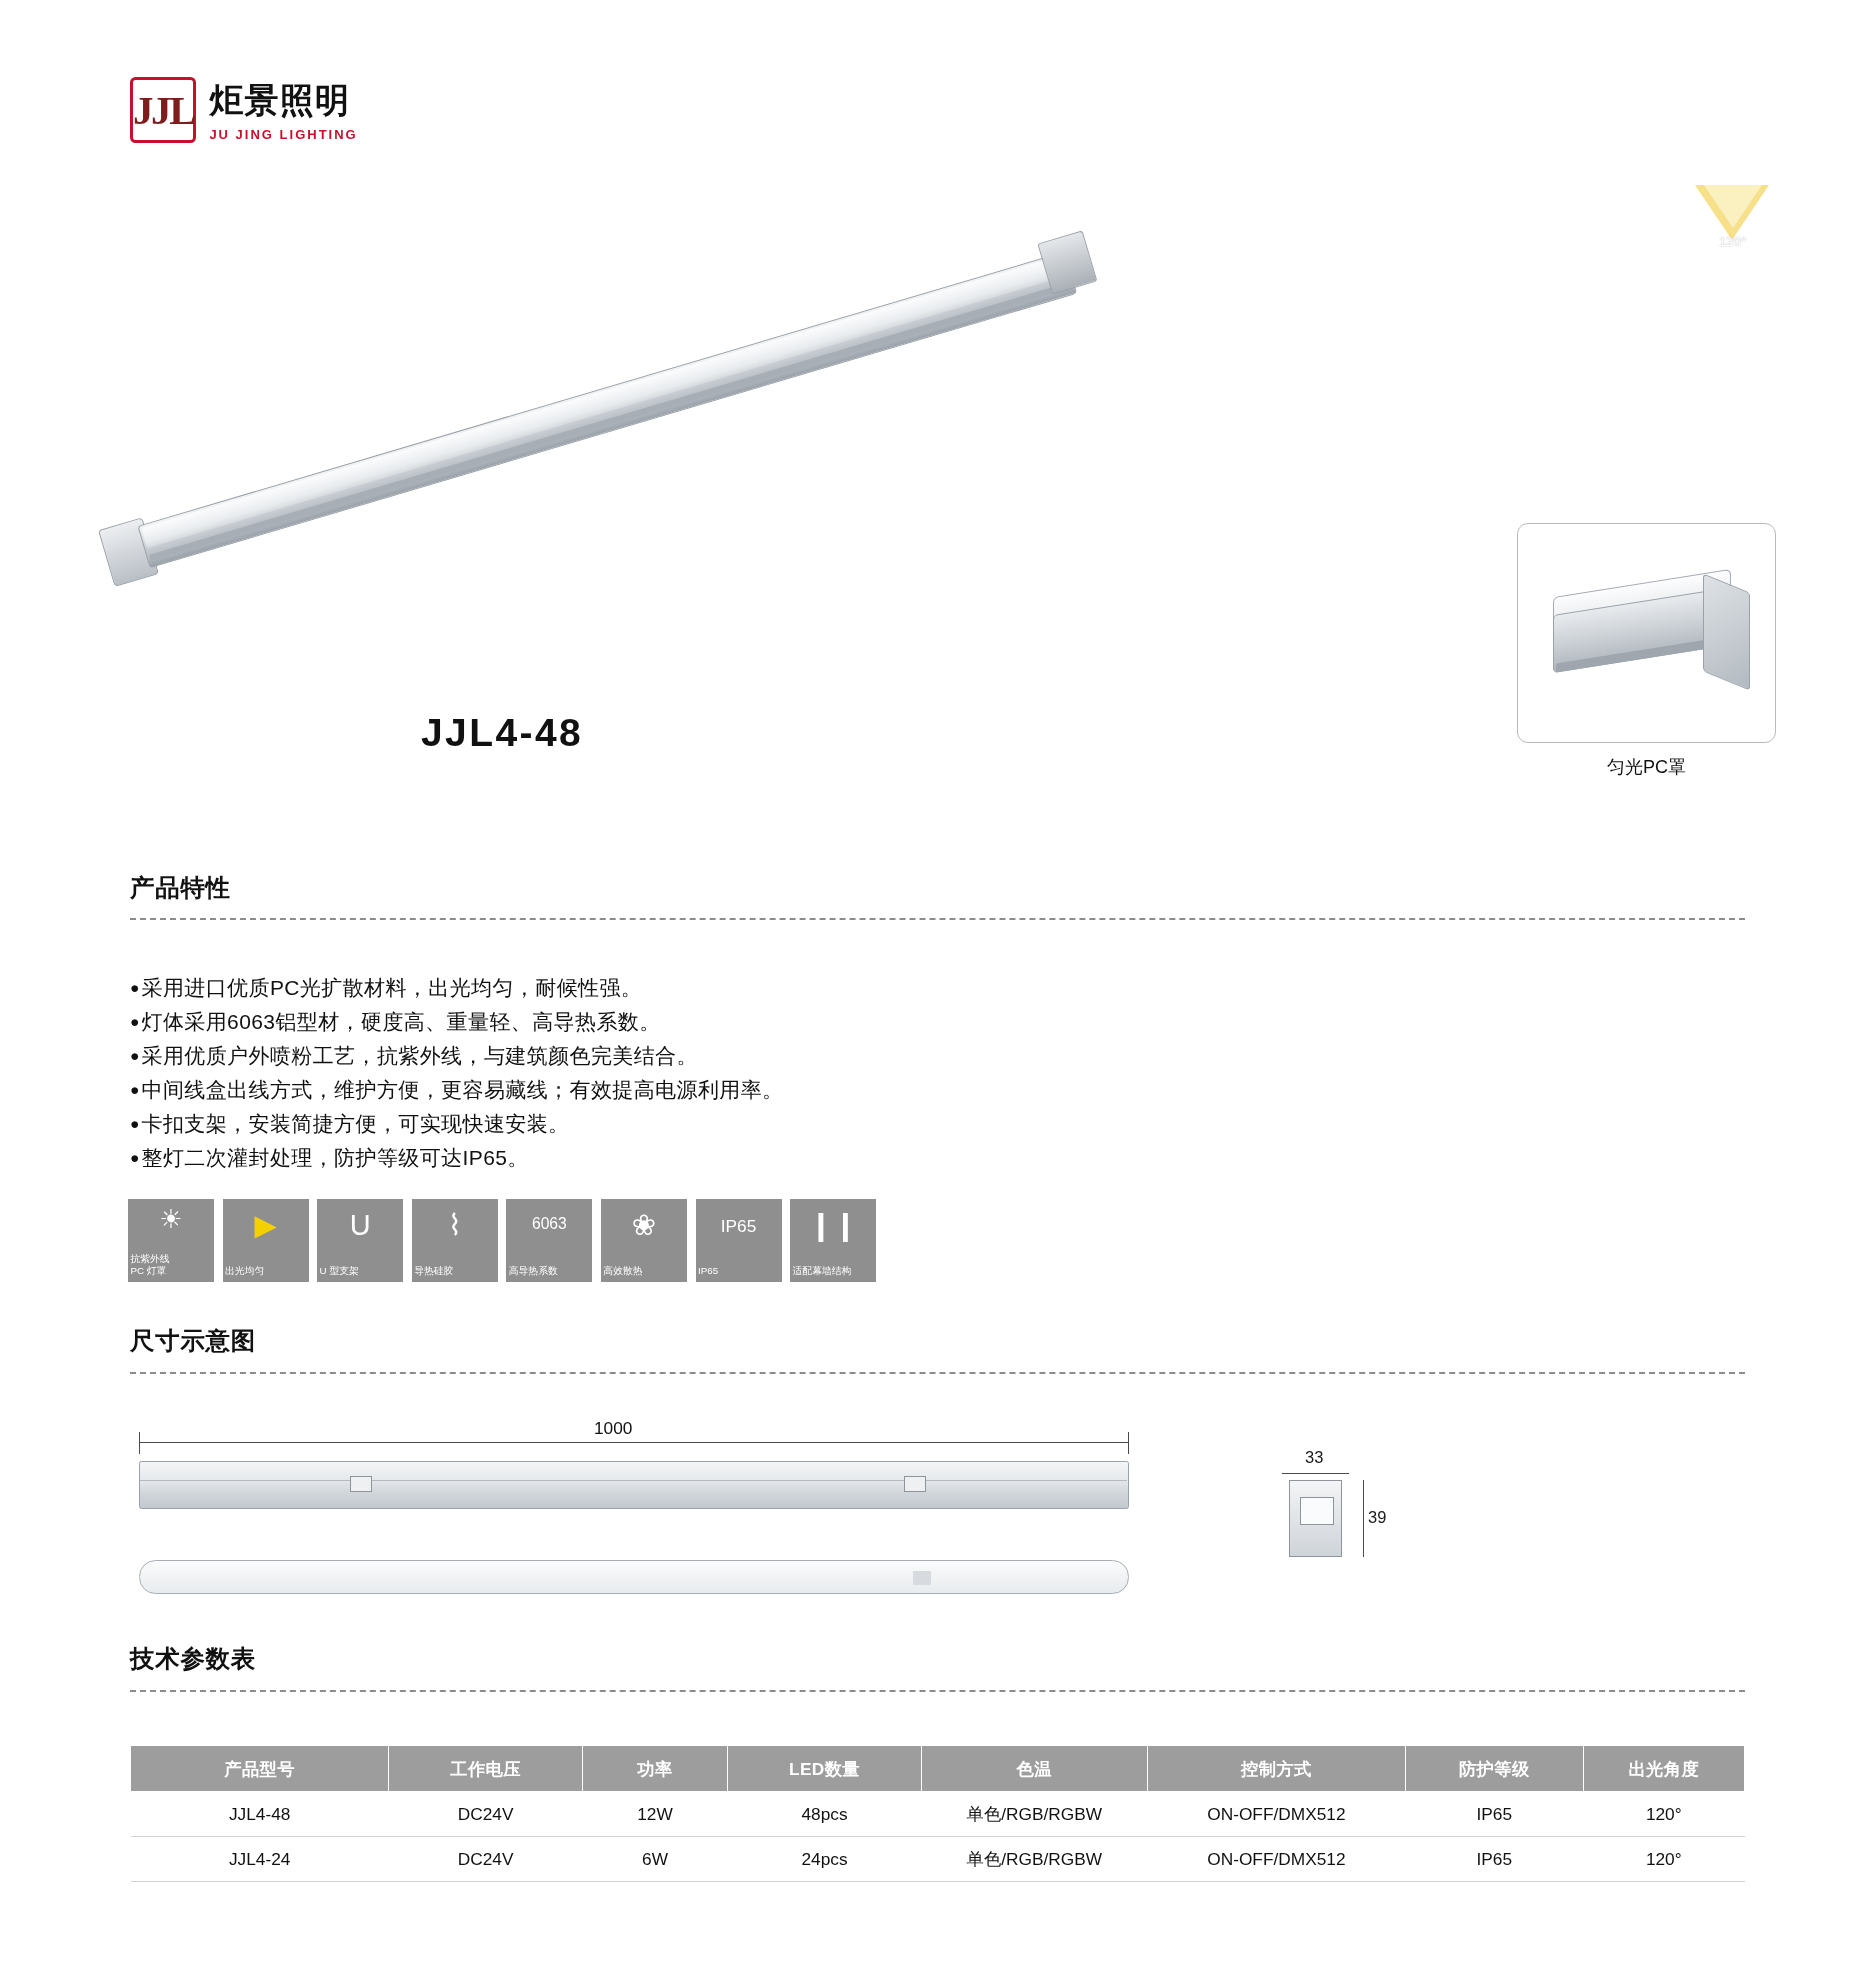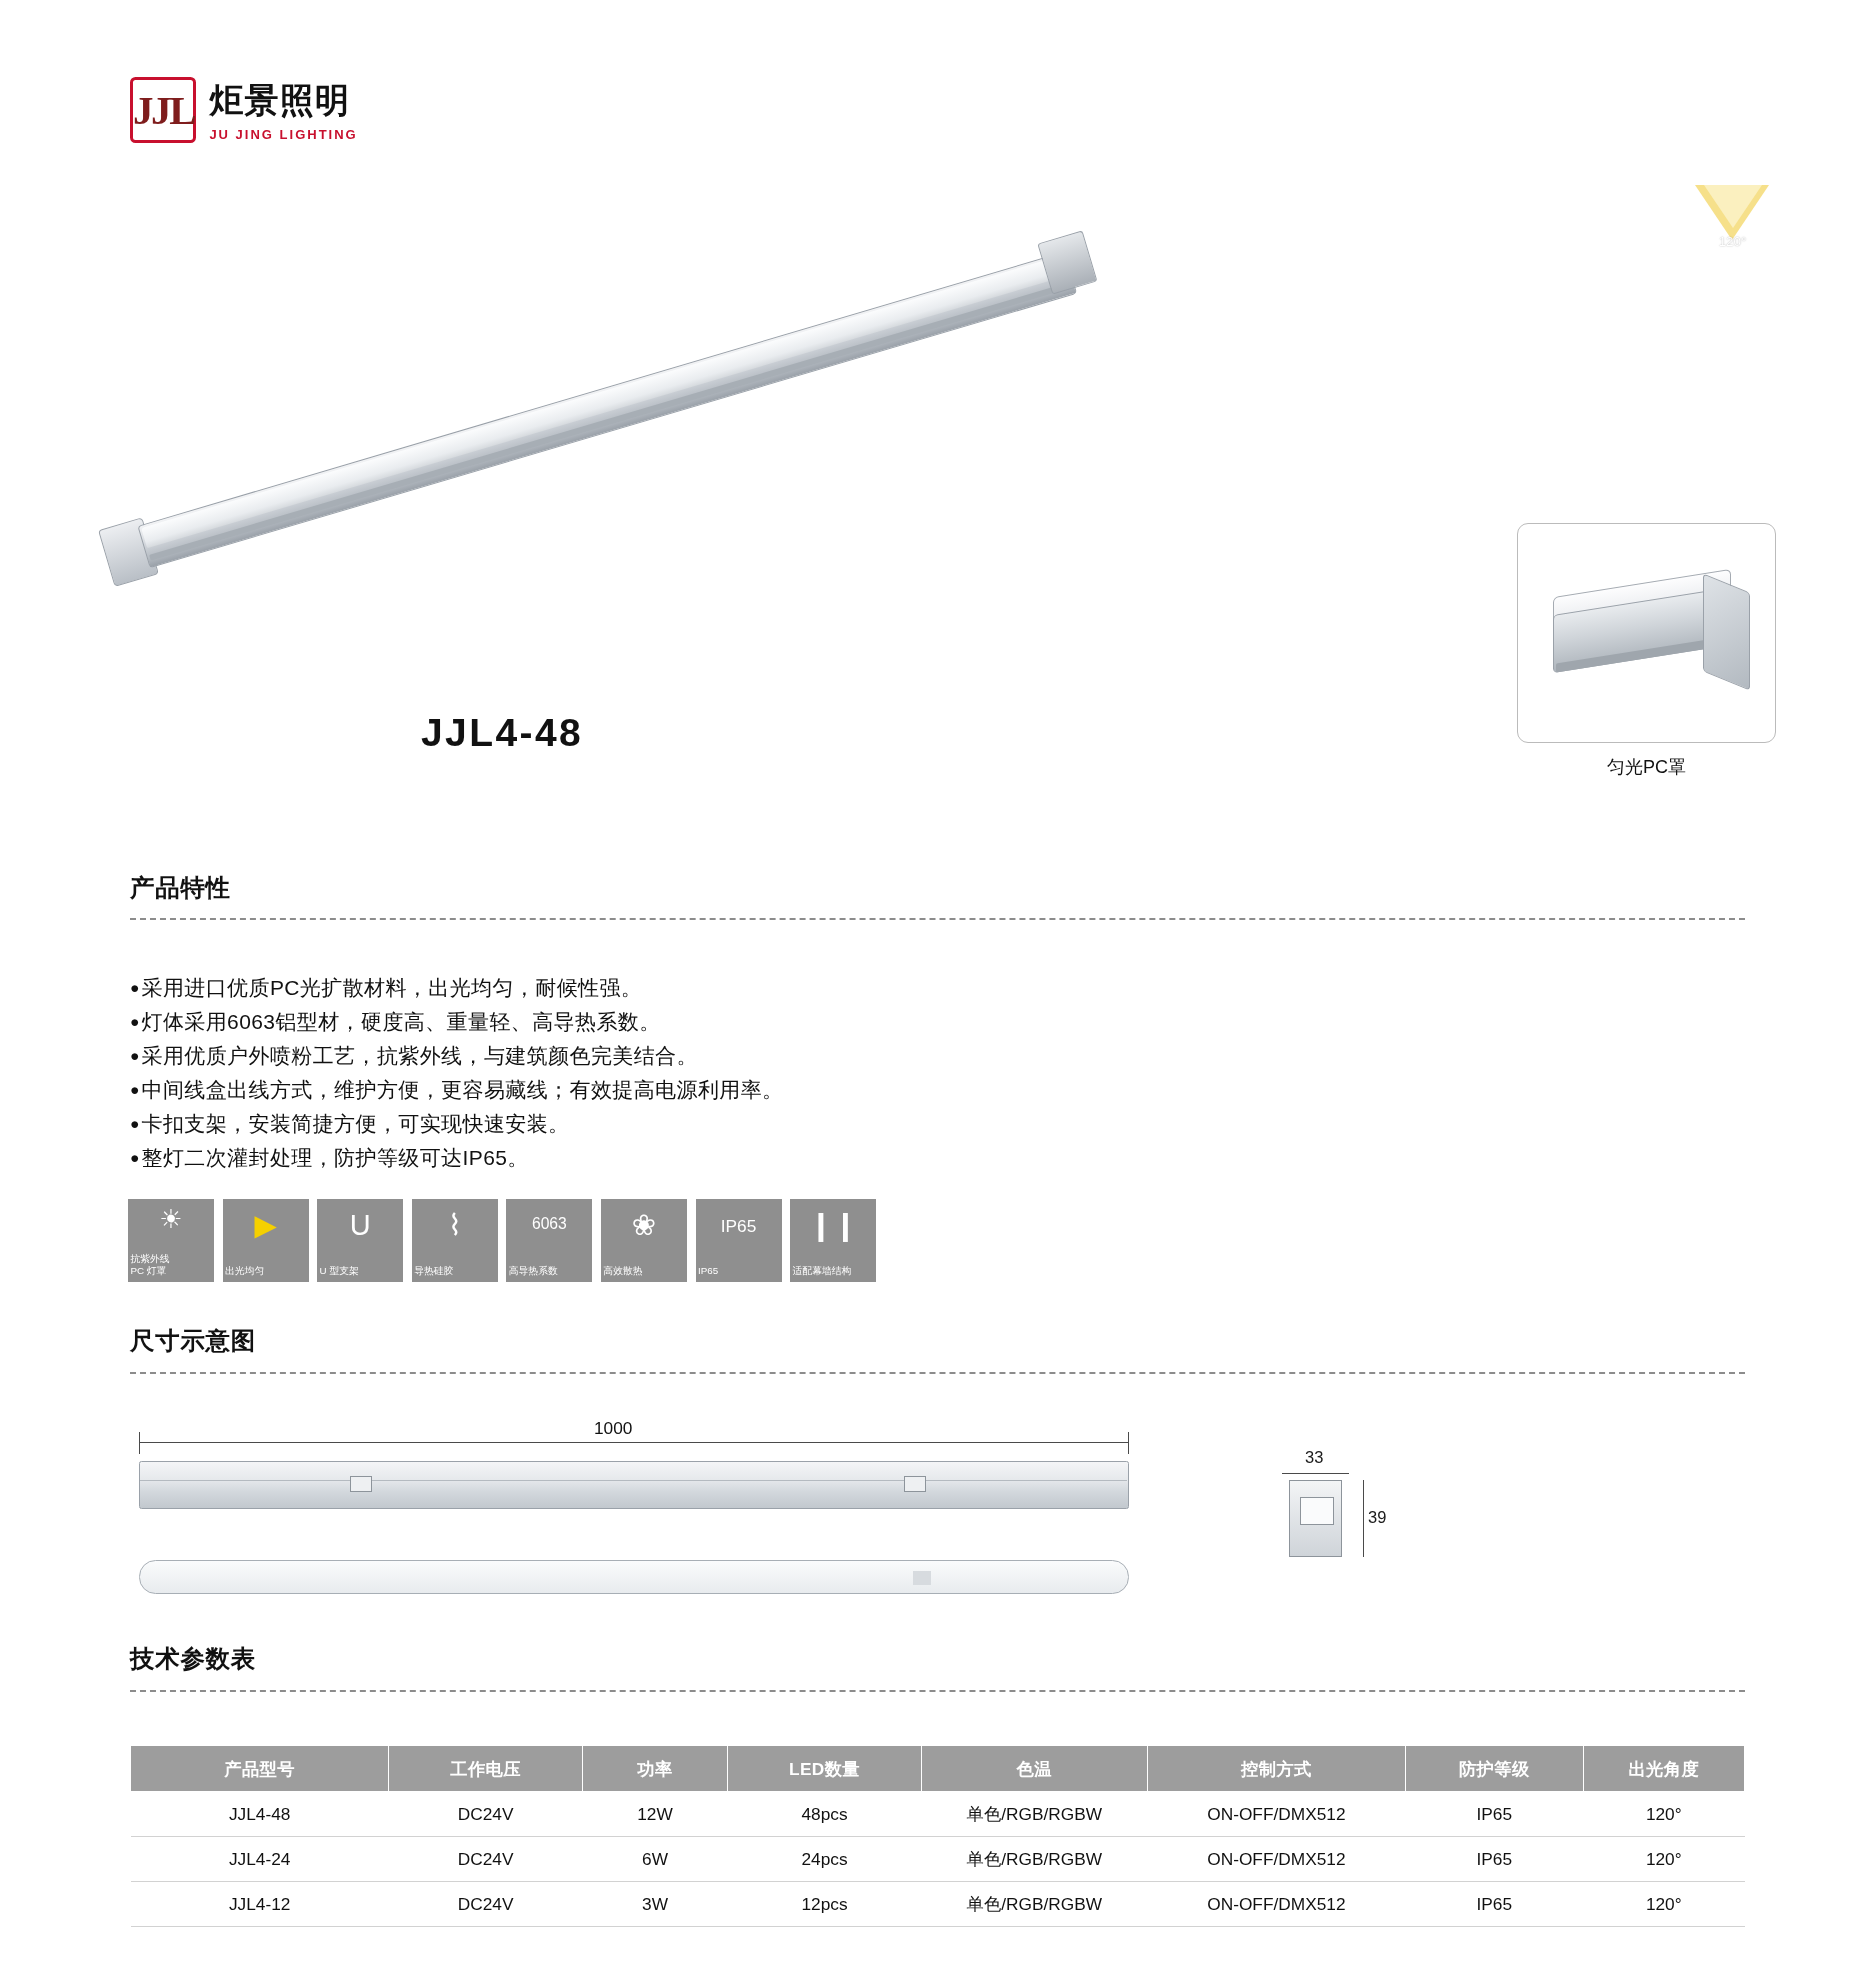--- a/index.html
+++ b/index.html
@@ -637,27 +637,17 @@
       <tr>
         <td>JJL4-24</td>
         <td>DC24V</td>
         <td>6W</td>
         <td>24pcs</td>
         <td>单色/RGB/RGBW</td>
         <td>ON-OFF/DMX512</td>
         <td>IP65</td>
         <td>120°</td>
       </tr>
-      <tr>
-        <td>JJL4-12</td>
-        <td>DC24V</td>
-        <td>3W</td>
-        <td>12pcs</td>
-        <td>单色/RGB/RGBW</td>
-        <td>ON-OFF/DMX512</td>
-        <td>IP65</td>
-        <td>120°</td>
-      </tr>
     </tbody>
   </table>
 
 </div>
 
 
 </body></html>

